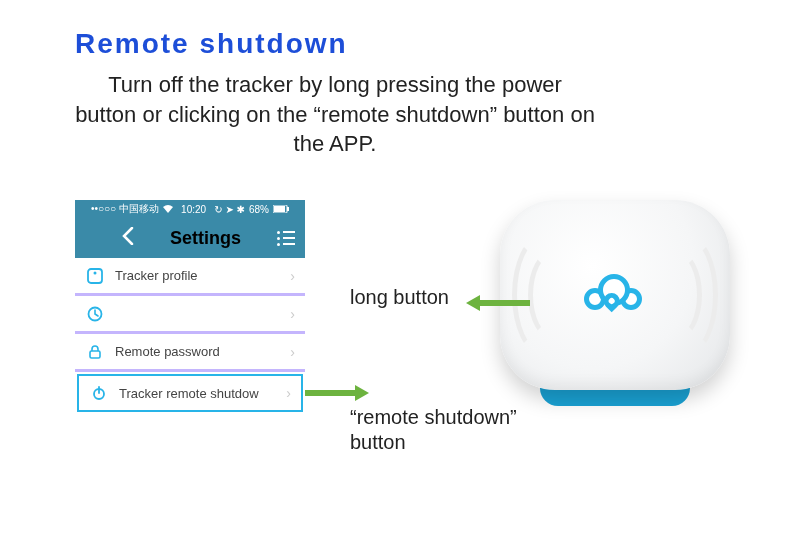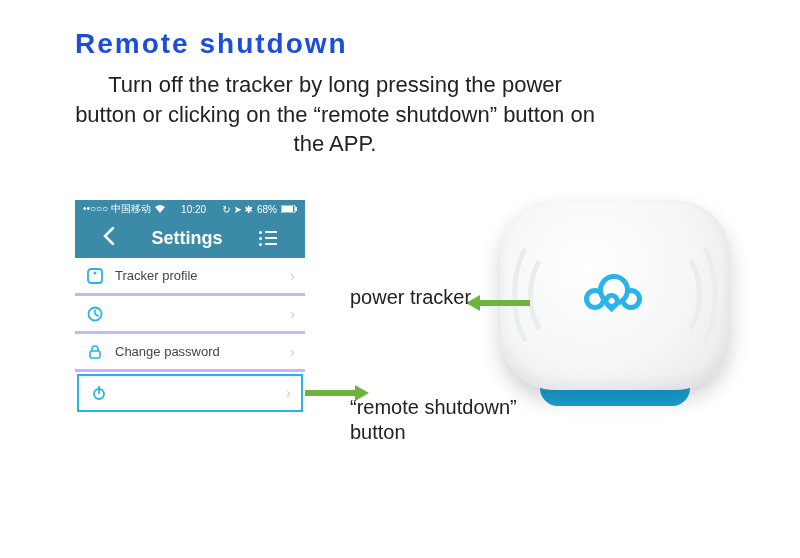--- a/index.html
+++ b/index.html
@@ -38,31 +38,31 @@
     width: 230px;
     background: #fff;
   }
   .statusbar {
     background: #3a8aa8;
     color: #fff;
     font-size: 10px;
     height: 18px;
     display: flex;
     align-items: center;
-    padding: 0 8px;
+    padding: 0 16px;
     justify-content: space-between;
   }
   .statusbar .seg { display: flex; align-items: center; gap: 4px; }
   .navbar {
     background: #3a8aa8;
-    color: #ffffff;
+    color: #000000;
     height: 40px;
     display: flex;
     align-items: center;
-    justify-content: center;
+    justify-content: flex-end;
     padding: 0 10px;
     gap: 36px;
   }
   .navbar .title { font-size: 18px; font-weight: 600; }
   .navbar .back { font-size: 20px; }
   .menu-icon { display: flex; flex-direction: column; gap: 3px; align-items: flex-end; }
   .menu-icon .dot-line { display: flex; align-items: center; gap: 3px; }
   .menu-icon .dot { width: 3px; height: 3px; background: #fff; border-radius: 50%; }
   .menu-icon .line { width: 12px; height: 2px; background: #fff; }
   .list { background: #fff; }
@@ -190,21 +190,21 @@
   }
   .arrow.a1 { left: 305px; top: 390px; width: 50px; }
   .arrow.a2 { left: 480px; top: 300px; width: 50px; }
   .callout {
     position: absolute;
     font-size: 20px;
     color: #222;
     line-height: 1.25;
   }
   .callout.c-power { left: 350px; top: 285px; }
-  .callout.c-remote { left: 350px; top: 395px; width: 200px; }
+  .callout.c-remote { left: 350px; top: 405px; width: 200px; }
 </style>
 </head>
 <body>
 
 <h1 class="heading">Remote shutdown</h1>
 <p class="description">Turn off the tracker by long pressing the power button or clicking on the “remote shutdown” button on the APP.</p>
 
 <div class="phone">
   <div class="statusbar">
     <div class="seg">
@@ -270,30 +270,31 @@
       </span>
       <span class="chev">›</span>
     </div>
     <div class="row">
       <span class="icon-slot">
         <svg width="16" height="16" viewBox="0 0 16 16">
             <rect x="3" y="7" width="10" height="7" rx="1.5" fill="none" stroke="#28b4e8" stroke-width="1.6"></rect>
             <path d="M5 7 V5 a3 3 0 0 1 6 0 V7" fill="none" stroke="#28b4e8" stroke-width="1.6"></path>
           </svg>
       </span>
-      <span>Change password</span>
+      <span>Remote password</span>
       <span class="chev">›</span>
     </div>
     <div class="row highlight">
       <span class="icon-slot">
         <svg width="16" height="16" viewBox="0 0 16 16">
             <circle cx="8" cy="9" r="5" fill="none" stroke="#28b4e8" stroke-width="1.8"></circle>
             <line x1="8" y1="2" x2="8" y2="8" stroke="#28b4e8" stroke-width="1.8" stroke-linecap="round"></line>
           </svg>
       </span>
+      <span>Tracker remote shutdow</span>
       <span class="chev">›</span>
     </div>
   </div>
 </div>
 
 <div class="device">
   <div class="device-body">
     <div class="wave left2"></div>
     <div class="wave left1"></div>
     <div class="wave right1"></div>
@@ -306,14 +307,14 @@
         <div class="pin"></div>
       </div>
     </div>
   </div>
   <div class="device-base"></div>
 </div>
 
 <div class="arrow right-point a1"></div>
 <div class="arrow left-point a2"></div>
 
-<div class="callout c-power">power tracker</div>
+<div class="callout c-power">long button</div>
 <div class="callout c-remote">“remote shutdown” button</div>
 
 </body></html>

